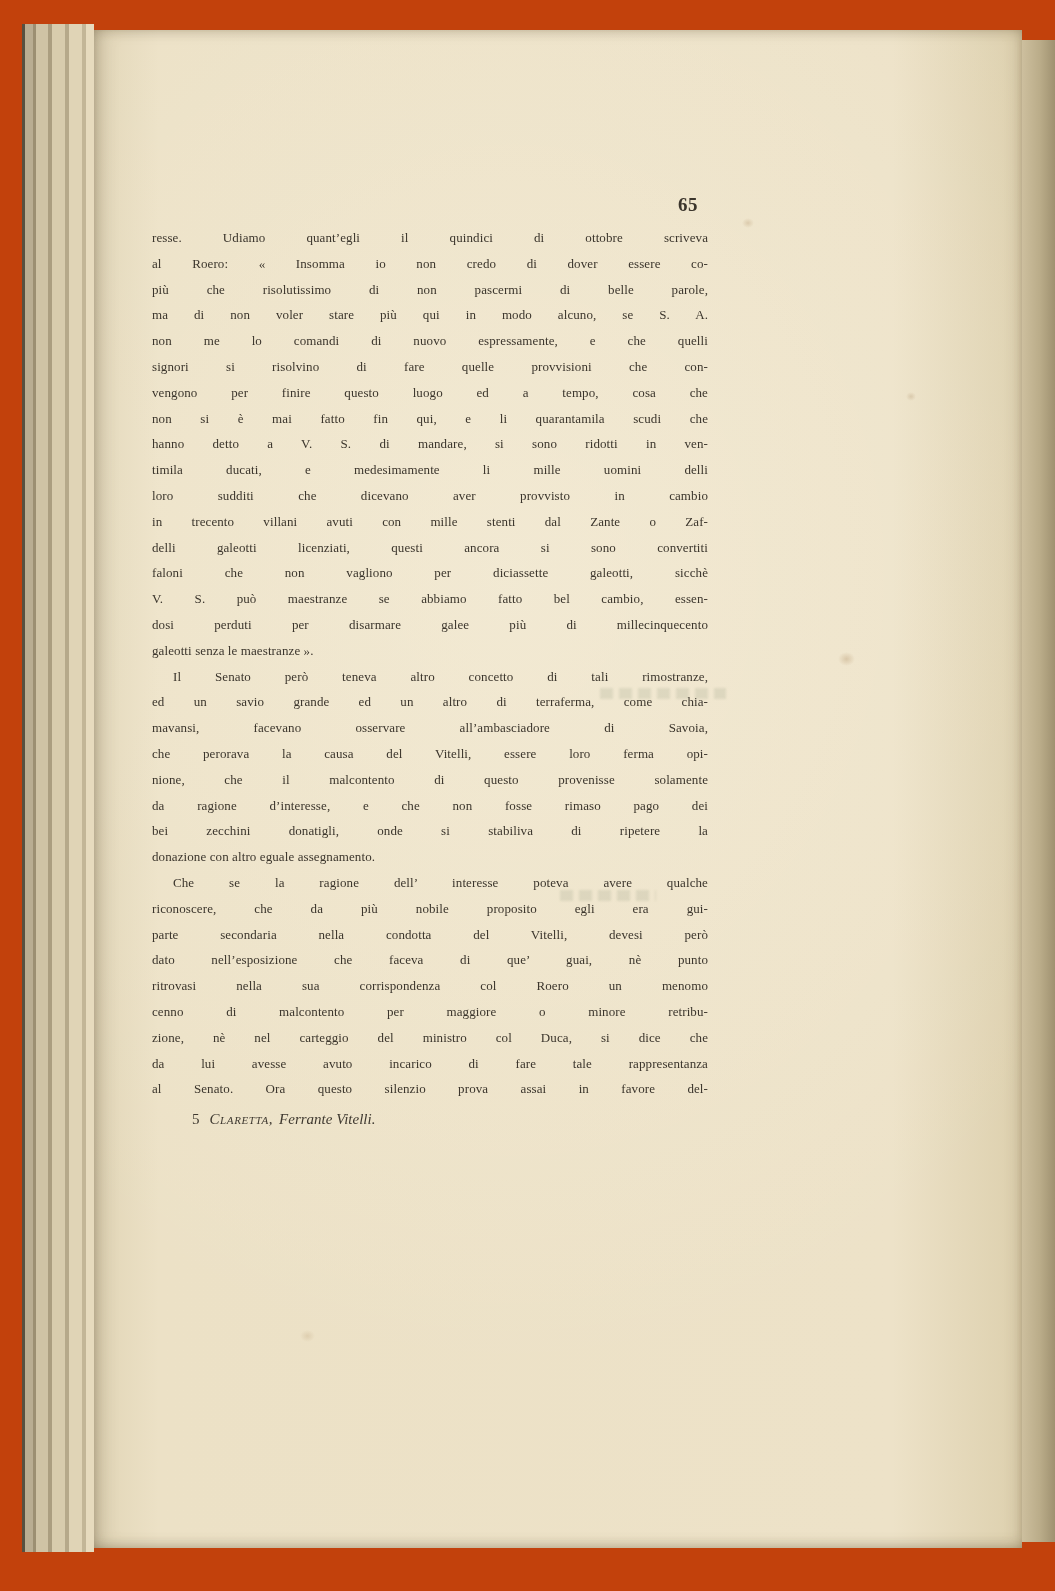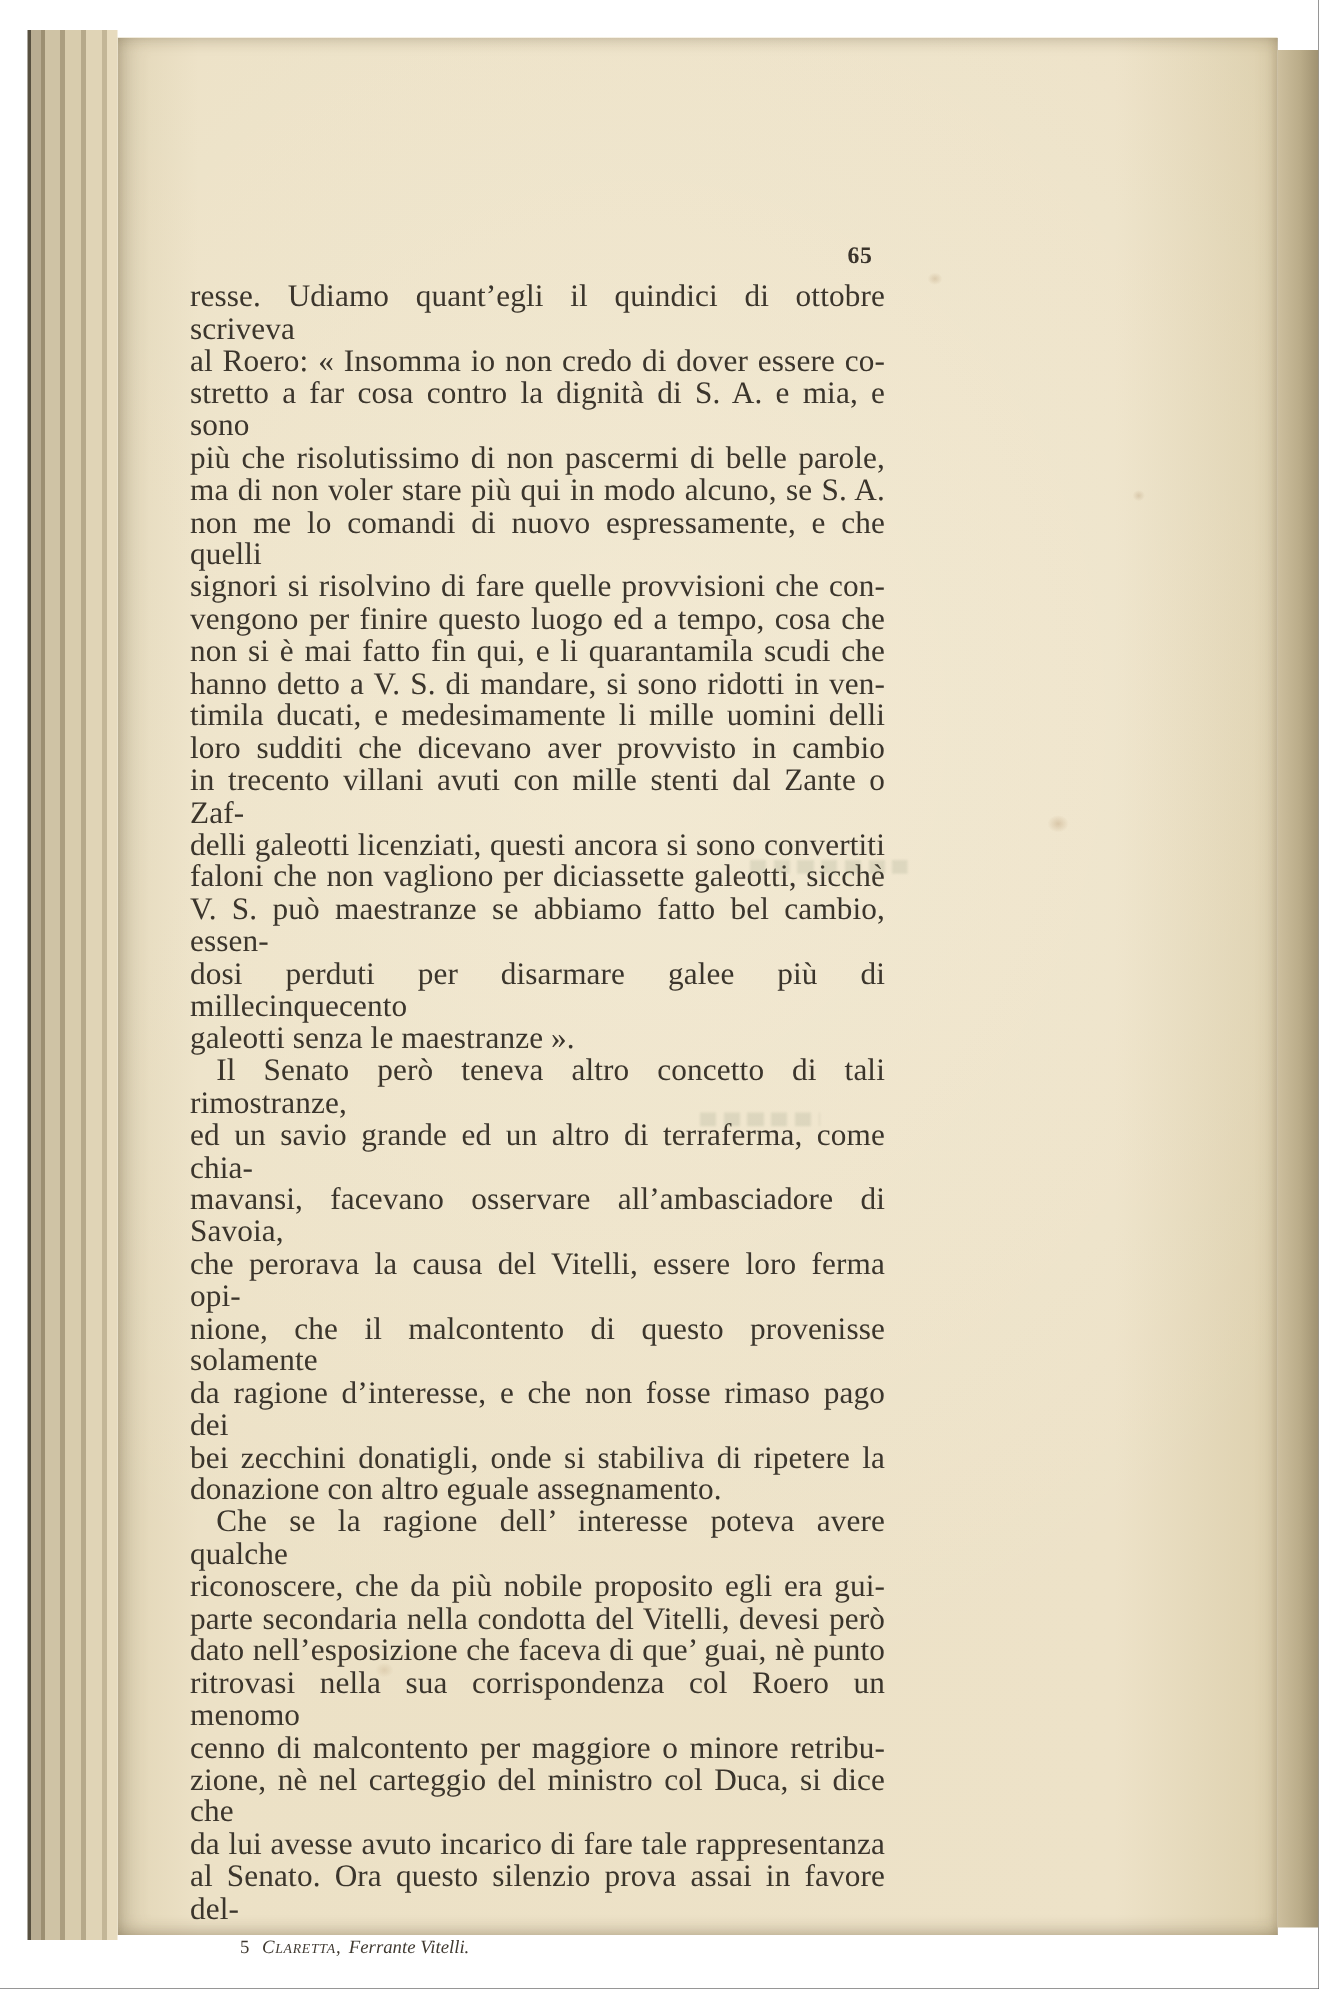--- a/index.html
+++ b/index.html
@@ -1,18 +1,18 @@
 <!DOCTYPE html>
 <html><head>
 <meta charset="utf-8">
 <style>
   html,body { margin:0; padding:0; background:#000; }
   .scan {
     position:relative; width:1055px; height:1591px; overflow:hidden;
-    background:#ffffff;
+    background:#c2410c;
     font-family:"Liberation Serif", serif;
   }
   
   .edge-left {
     position:absolute; left:22px; top:24px; width:72px; height:1528px;
     background:linear-gradient(90deg,
       #575040 0px, #575040 3px,
       #b9ad92 3px, #b9ad92 11px,
       #9c8f72 11px, #9c8f72 14px,
       #cfc3a5 14px, #cfc3a5 26px,
@@ -44,21 +44,21 @@
     position:absolute; left:58px; top:164px; width:556px;
     color:#3b352c;
   }
   .page-number {
     text-align:right; padding-right:10px; font-size:19px; font-weight:bold;
     letter-spacing:0.5px; margin-bottom:9px;
   }
   .para { margin:0; }
   .line {
     display:block;
-    font-size:25px; line-height:25.8px; letter-spacing:0.1px;
+    font-size:13px; line-height:25.8px; letter-spacing:0.1px;
     text-align:justify; text-align-last:justify;
   }
   .line.last { text-align-last:left; }
   .para.indent .line:first-child { text-indent:21px; }
   .footnote {
     margin-top:9px; padding-left:40px; font-size:15px; color:#3f3930;
   }
   .footnote .fn-number { margin-right:10px; }
   .footnote .fn-author { font-variant:small-caps; letter-spacing:0.6px;font-style:italic; }
   .footnote .fn-title { font-style:italic; margin-left:6px; }
@@ -90,21 +90,20 @@
 
   <div class="page">
 
     <div class="text-area">
 
       <div class="page-number">65</div>
 
       <p class="para">
         <span class="line">resse. Udiamo quant’egli il quindici di ottobre scriveva</span>
         <span class="line">al Roero: « Insomma io non credo di dover essere co-</span>
-        <span class="line">stretto a far cosa contro la dignità di S. A. e mia, e sono</span>
         <span class="line">più che risolutissimo di non pascermi di belle parole,</span>
         <span class="line">ma di non voler stare più qui in modo alcuno, se S. A.</span>
         <span class="line">non me lo comandi di nuovo espressamente, e che quelli</span>
         <span class="line">signori si risolvino di fare quelle provvisioni che con-</span>
         <span class="line">vengono per finire questo luogo ed a tempo, cosa che</span>
         <span class="line">non si è mai fatto fin qui, e li quarantamila scudi che</span>
         <span class="line">hanno detto a V. S. di mandare, si sono ridotti in ven-</span>
         <span class="line">timila ducati, e medesimamente li mille uomini delli</span>
         <span class="line">loro sudditi che dicevano aver provvisto in cambio</span>
         <span class="line">in trecento villani avuti con mille stenti dal Zante o Zaf-</span>

